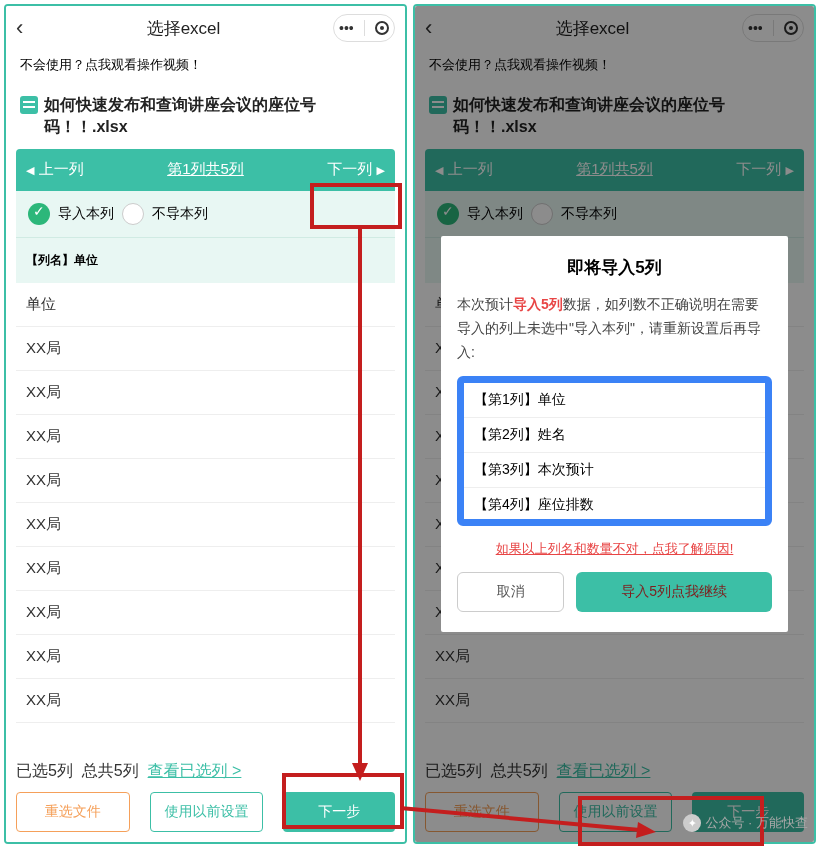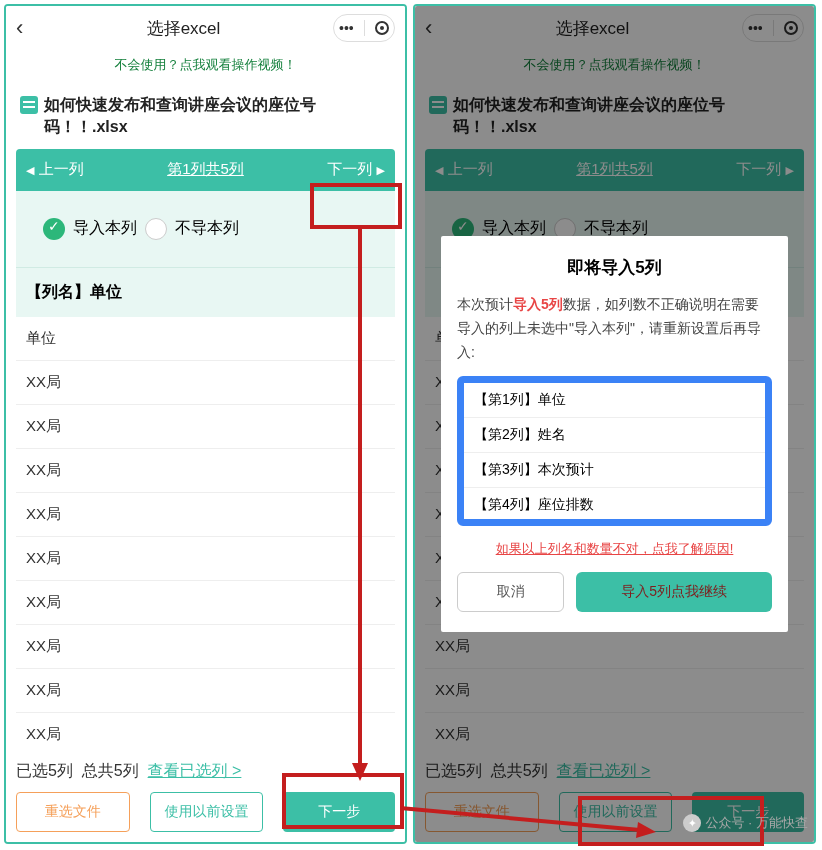--- a/index.html
+++ b/index.html
@@ -7,38 +7,38 @@
 .wrap{display:flex;gap:6px;padding:4px}
 .phone{width:403px;height:840px;border:2px solid #3cbfa6;border-radius:4px;background:#fff;position:relative;overflow:hidden}
 .topbar{height:44px;display:flex;align-items:center;padding:0 10px;background:#fff}
 .back{font-size:22px;color:#333;width:24px}
 .title{flex:1;text-align:center;font-size:17px;color:#222}
 .dots{width:62px;height:28px;border:1px solid #ddd;border-radius:14px;display:flex;align-items:center;justify-content:space-around;margin-left:6px}
 .dots-mid{width:1px;height:16px;background:#ddd}
 .dot3{font-size:14px;color:#333}
 .circ{width:14px;height:14px;border:2px solid #333;border-radius:50%;position:relative}
 .circ::after{content:"";position:absolute;width:4px;height:4px;background:#333;border-radius:50%;top:3px;left:3px}
-.helplink{text-align:center;padding:6px 14px;font-size:13px;color:#15803d}
+.helplink{text-align:left;padding:6px 14px;font-size:13px;color:#000000}
 .filebar{padding:14px 14px 10px;display:flex;align-items:flex-start;gap:6px}
 .fileicon{width:18px;height:18px;background:#3cbfa6;border-radius:3px;position:relative;flex-shrink:0;margin-top:2px}
 .fileicon::before,.fileicon::after{content:"";position:absolute;background:#fff;height:2px;left:3px;right:3px}
 .fileicon::before{top:5px}
 .fileicon::after{top:10px}
 .filename{font-size:16px;font-weight:600;color:#222;line-height:1.4}
 .colnav{margin:0 10px;height:42px;background:#3cbfa6;border-radius:4px 4px 0 0;display:flex;align-items:center;color:#fff;font-size:15px}
 .colnav-l{width:90px;padding-left:10px}
 .colnav-c{flex:1;text-align:center;text-decoration:underline}
 .colnav-r{width:90px;text-align:right;padding-right:10px}
 .tri{font-size:11px}
-.importrow{margin:0 10px;padding:27px;background:#e8f7f3;display:flex;align-items:center;gap:8px;font-size:16px}
+.importrow{margin:0 10px;padding:12px;background:#e8f7f3;display:flex;align-items:center;gap:8px;font-size:14px}
 .chk{width:22px;height:22px;border-radius:50%}
 .chk.on{background:#2cb77a;position:relative}
 .chk.on::after{content:"✓";color:#fff;position:absolute;top:0;left:5px;font-size:14px}
 .chk.off{background:#fff;border:1px solid #ccc}
-.colname{margin:0 10px;padding:14px 10px;background:#e8f7f3;font-size:16px;font-weight:600;border-top:1px solid #d0ebe3}
+.colname{margin:0 10px;padding:14px 10px;background:#e8f7f3;font-size:12px;font-weight:600;border-top:1px solid #d0ebe3}
 .rows{margin:0 10px}
 .row{padding:12px 10px;border-bottom:1px solid #eee;font-size:15px;color:#333}
 .footer{position:absolute;bottom:0;left:0;right:0;background:#fff;padding:10px}
 .summary{font-size:16px;color:#333;padding-bottom:10px}
 .summary .lnk{color:#3cbfa6;text-decoration:underline}
 .btns{display:flex;gap:20px}
 .btn{flex:1;height:40px;border-radius:4px;display:flex;align-items:center;justify-content:center;font-size:14px}
 .btn.orange{border:1px solid #f5a05a;color:#f5a05a;background:#fff}
 .btn.teal-o{border:1px solid #3cbfa6;color:#3cbfa6;background:#fff}
 .btn.teal{background:#3cbfa6;color:#fff}

